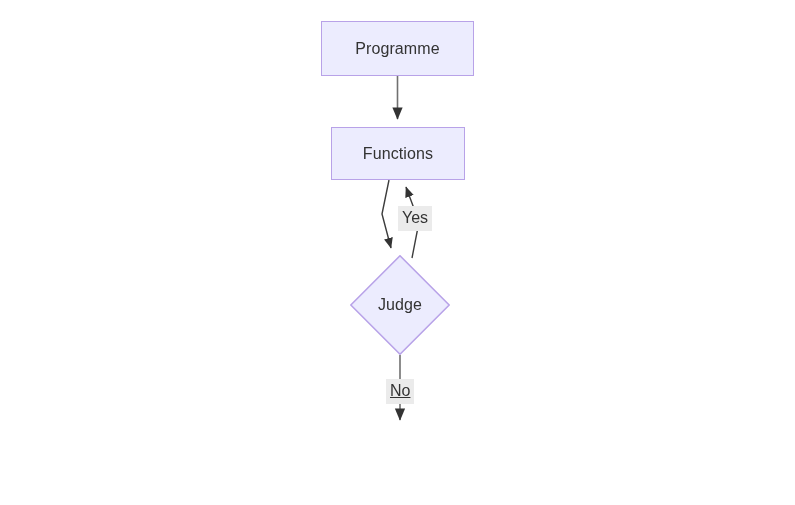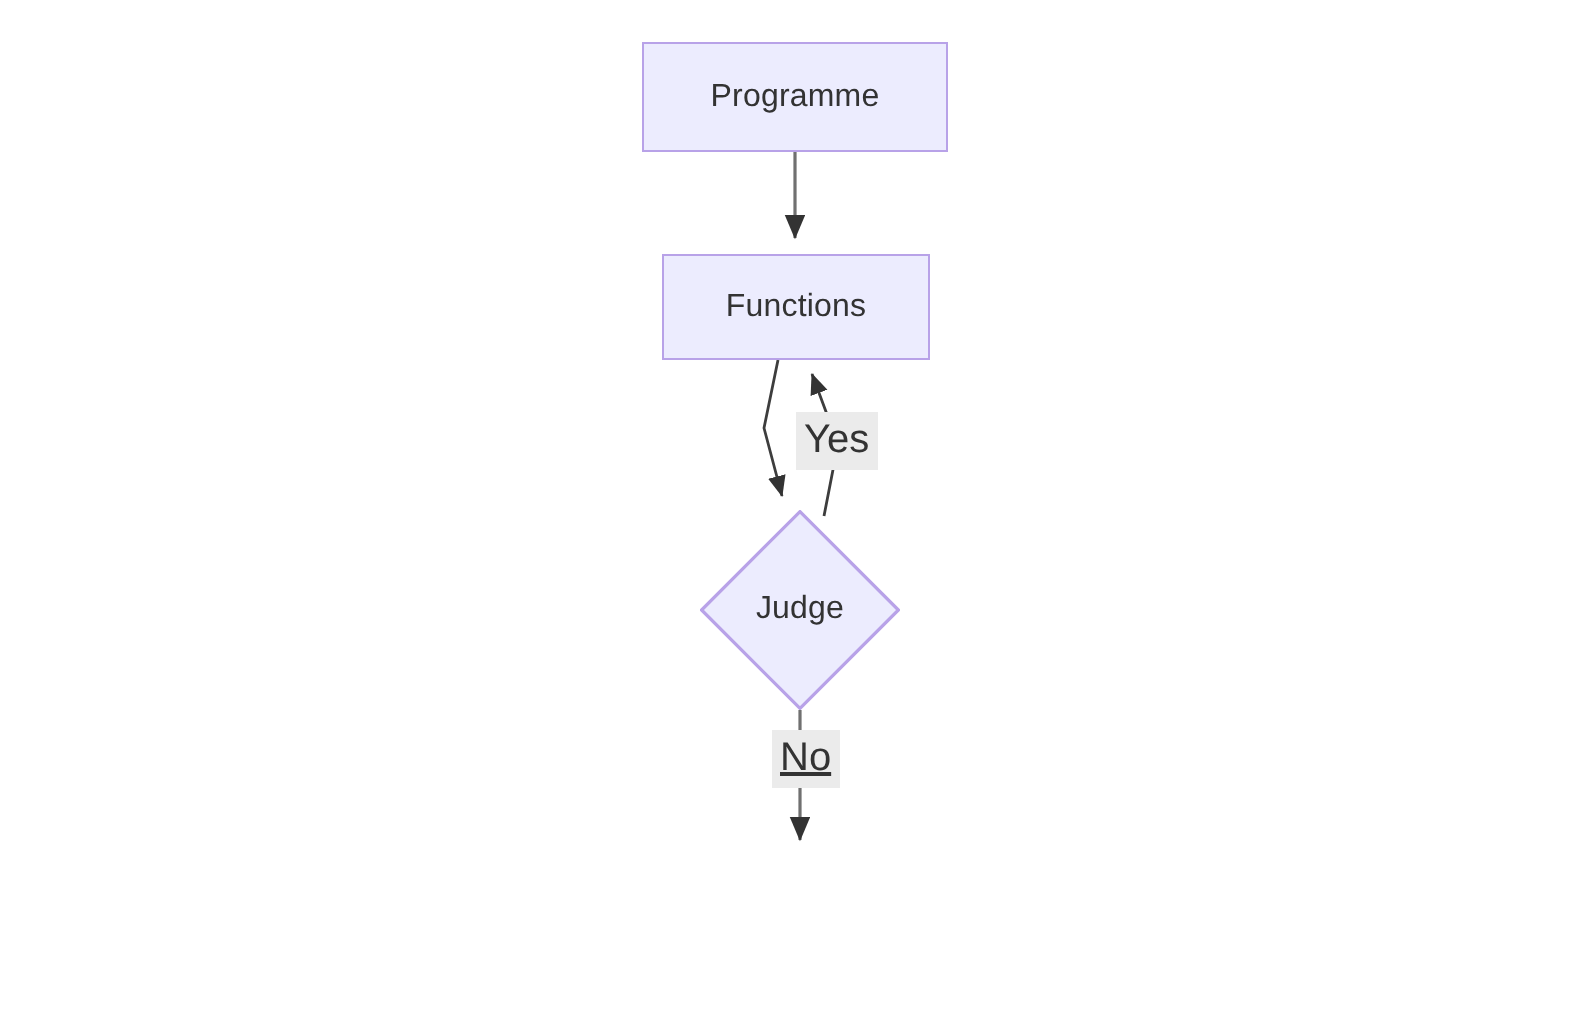--- a/index.html
+++ b/index.html
@@ -79,33 +79,33 @@
     height: 100px;
   }
   #node-judge .node-label {
     position: relative;
     z-index: 2;
   }
   .edge-label {
     position: absolute;
     background: #ebebeb;
     color: #333333;
-    font-size: 20px;
+    font-size: 16px;
     line-height: 1;
     padding: 4px 4px 5px 4px;
     white-space: nowrap;
     z-index: 3;
   }
   #edge-label-yes {
     left: 398px;
     top: 206px;
   }
   #edge-label-no {
     left: 386px;
-    top: 365px;
+    top: 379px;
     text-decoration: underline;
   }
 </style>
 </head>
 <body>
 
 <div id="flowchart-root">
 
   <svg id="edge-layer" width="795" height="505" viewBox="0 0 795 505" xmlns="http://www.w3.org/2000/svg">
     <defs>

